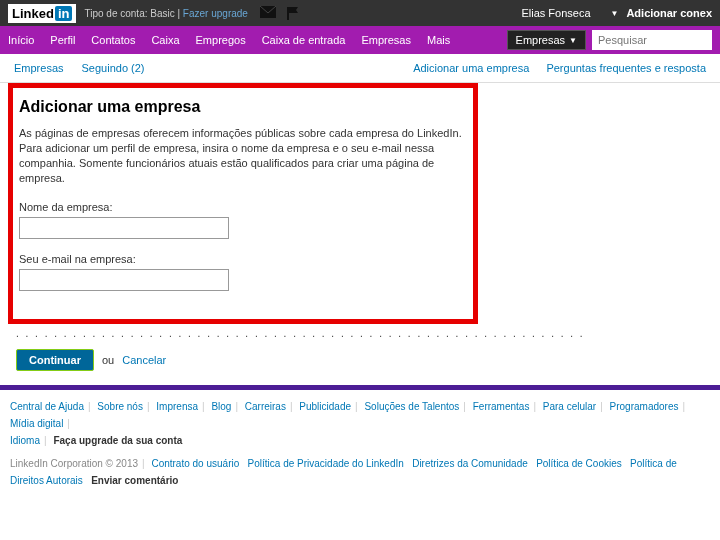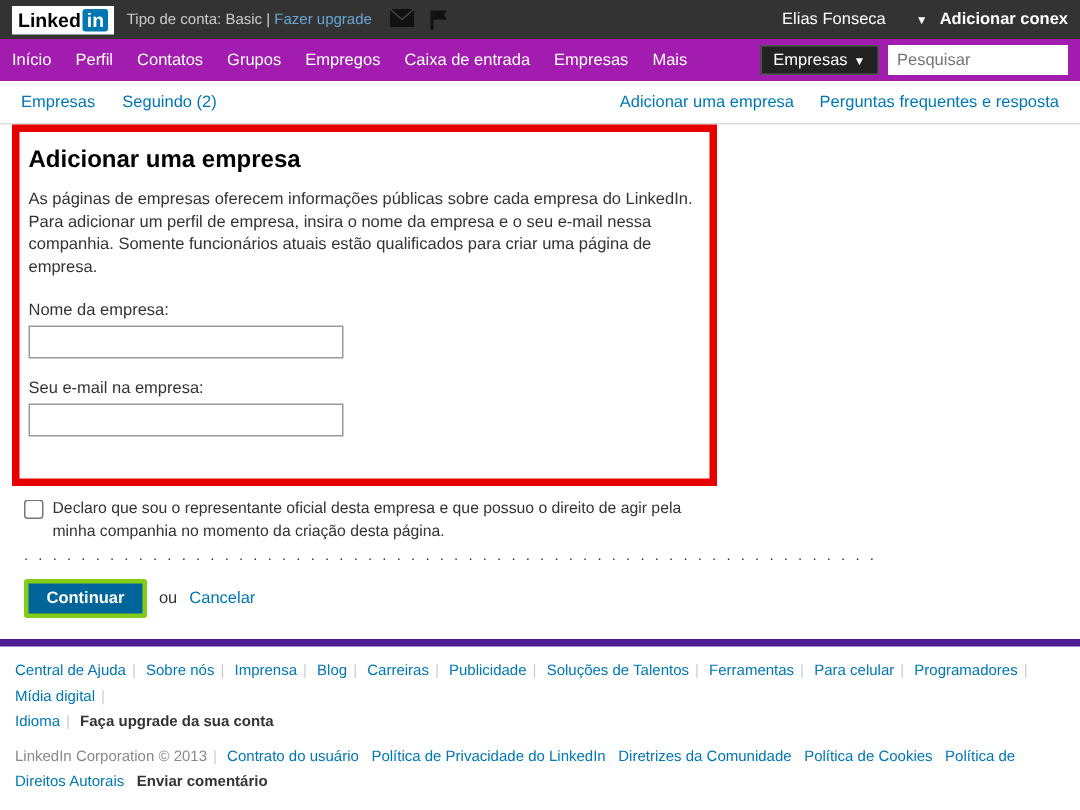--- a/index.html
+++ b/index.html
@@ -26,21 +26,21 @@
   .red-box { border: 5px solid #e60000; padding: 10px 6px 14px 6px; margin-bottom: 4px; width: 470px; }
   .page-title { font-size: 16px; font-weight: bold; color: #000; margin-bottom: 10px; }
   .desc { font-size: 11px; color: #333; line-height: 1.35; margin-bottom: 16px; }
   .field-label { font-size: 11px; color: #333; margin-bottom: 4px; display: block; }
   .text-input { width: 210px; height: 22px; border: 1px solid #999; padding: 2px 4px; font-size: 11px; margin-bottom: 14px; display: block; }
   .checkbox-row { display: flex; align-items: flex-start; gap: 6px; margin: 8px 0 4px 8px; width: 460px; }
   .checkbox-row input { margin-top: 1px; }
   .checkbox-row label { font-size: 10.5px; color: #333; line-height: 1.35; }
   .dots { margin: 4px 8px 10px 8px; letter-spacing: 2px; color: #333; font-size: 10px; }
   .action-row { margin: 8px; display: flex; align-items: center; gap: 8px; font-size: 11px; }
-  .btn-primary { background: #006699; color: #fff; border: 3px solid #84cc16; padding: 4px 12px; font-size: 11px; cursor: pointer; border-radius: 2px; font-weight: bold; }
+  .btn-primary { background: #006699; color: #fff; border: 1px solid #84cc16; padding: 4px 12px; font-size: 11px; cursor: pointer; border-radius: 2px; font-weight: bold; }
   .action-row a { color: #0077b5; text-decoration: none; }
   .footer { border-top: 5px solid #4c1d95; margin-top: 14px; padding: 8px 10px; font-size: 10px; color: #666; }
   .footer-row { margin-bottom: 6px; line-height: 1.7; }
   .footer-row a { color: #0077b5; text-decoration: none; }
   .footer-row .sep { color: #ccc; margin: 0 4px; }
   .footer-row .bold { font-weight: bold; color: #333; }
   .copyright { color: #888; }
   .tri-down { font-size: 8px; }
   svg { display: block; }
 </style>
@@ -75,21 +75,21 @@
       <span class="tri-down">▼</span>
     </div>
     <div class="add-conn">Adicionar conex</div>
   </div>
 </div>
 
 <div class="navbar">
   <a href="#">Início</a>
   <a href="#">Perfil</a>
   <a href="#">Contatos</a>
-  <a href="#">Grupos</a>
+  <a href="#">Caixa</a>
   <a href="#">Empregos</a>
   <a href="#">Caixa de entrada</a>
   <a href="#">Empresas</a>
   <a href="#">Mais</a>
   <div class="nav-right">
     <div class="nav-dropdown">
       <span>Empresas</span>
       <span class="tri-down">▼</span>
     </div>
     <input class="search-box" type="text" placeholder="Pesquisar" style="">
@@ -108,24 +108,20 @@
 <div class="content">
   <div class="red-box">
     <div class="page-title">Adicionar uma empresa</div>
     <div class="desc">As páginas de empresas oferecem informações públicas sobre cada empresa do LinkedIn. Para adicionar um perfil de empresa, insira o nome da empresa e o seu e-mail nessa companhia. Somente funcionários atuais estão qualificados para criar uma página de empresa.</div>
     <label class="field-label">Nome da empresa:</label>
     <input class="text-input" type="text" style="">
     <label class="field-label">Seu e-mail na empresa:</label>
     <input class="text-input" type="text" style="">
   </div>
 
-  <div class="checkbox-row">
-    <input type="checkbox" style="">
-    <label>Declaro que sou o representante oficial desta empresa e que possuo o direito de agir pela minha companhia no momento da criação desta página.</label>
-  </div>
 
   <div class="dots">. . . . . . . . . . . . . . . . . . . . . . . . . . . . . . . . . . . . . . . . . . . . . . . . . . . . . . . . . . . .</div>
 
   <div class="action-row">
     <button class="btn-primary">Continuar</button>
     <span>ou</span>
     <a href="#">Cancelar</a>
   </div>
 </div>
 

